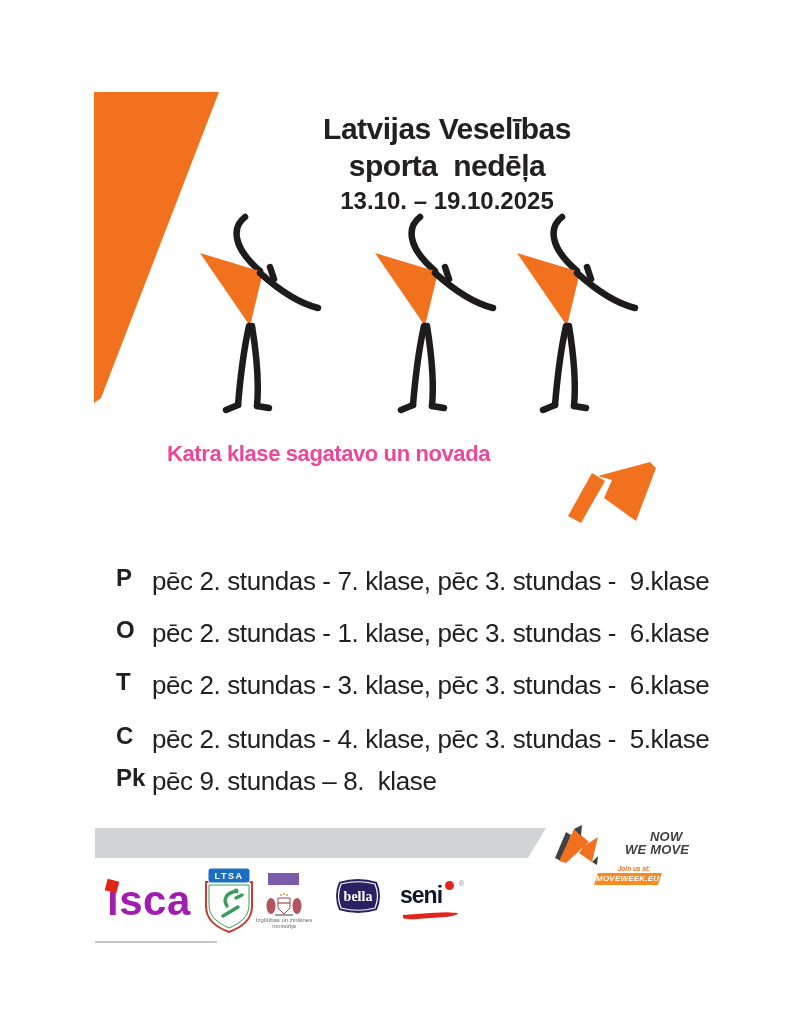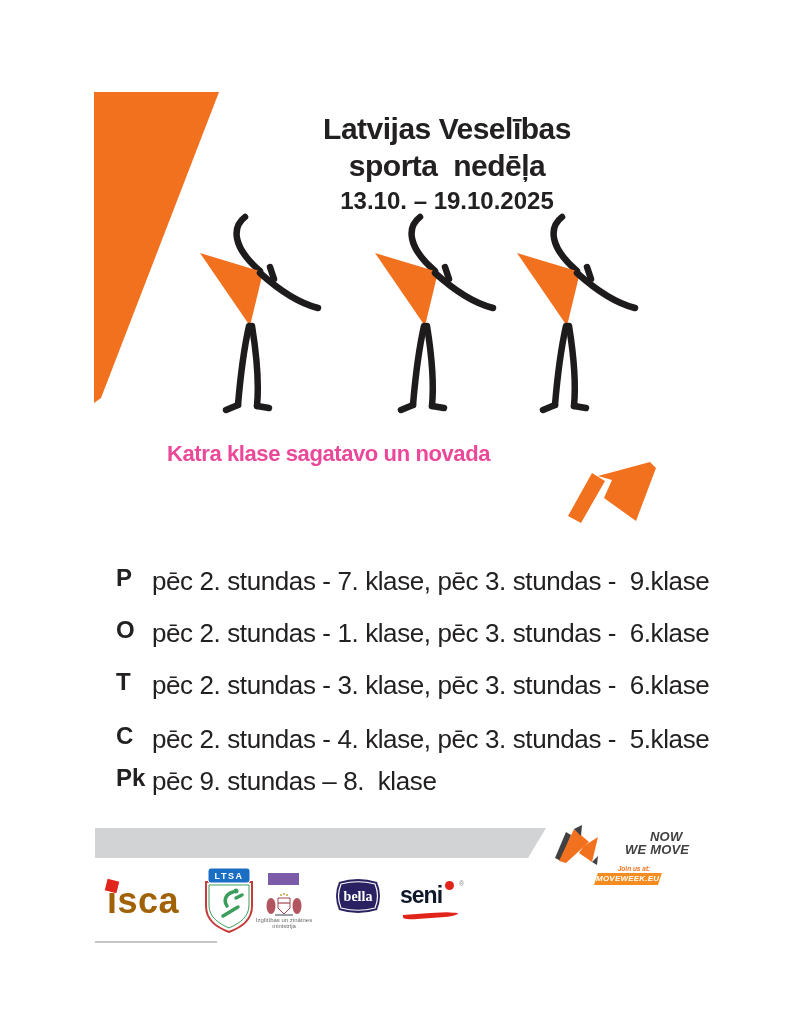--- a/index.html
+++ b/index.html
@@ -18,22 +18,22 @@
   
   .intro-block{position:absolute;left:167px;top:440px;width:500px;
                color:#ec4899;font-size:22px;font-weight:700;line-height:27px;letter-spacing:-0.4px;}
 
   
   .sched-row{position:absolute;left:116px;display:flex;color:#232021;}
   .sched-day{font-size:24px;font-weight:700;width:36px;flex:none;}
   .sched-text{font-size:26px;font-weight:400;letter-spacing:-0.4px;padding-top:2px;}
 
   
-  .isca{position:absolute;left:107px;top:882px;font-size:36px;font-weight:700;
-        letter-spacing:0.5px;color:#a16207;line-height:38px;}
+  .isca{position:absolute;left:107px;top:882px;font-size:42px;font-weight:700;
+        letter-spacing:0.5px;color:#a21caf;line-height:38px;}
   .isca-mark{position:absolute;left:106px;top:880px;width:12px;height:12px;background:#E1251B;
              transform:rotate(14deg);}
   .ministry-flag{position:absolute;left:268px;top:873px;width:31px;height:12px;background:#7C5CA8;}
   .ministry-text{position:absolute;left:246px;top:917px;width:76px;text-align:center;
                  font-size:6px;line-height:6px;color:#6b6b6b;}
   .seni{position:absolute;left:400px;top:880px;font-size:23px;font-weight:700;
         letter-spacing:-1px;color:#0f172a;line-height:30px;}
   .seni-dot{position:absolute;left:445px;top:881px;width:9px;height:9px;border-radius:50%;background:#E1251B;}
   .seni-swoosh{position:absolute;left:403px;top:913px;width:55px;height:5px;background:#E1251B;
                border-radius:0 100% 60% 50%/0 100% 100% 100%;transform:rotate(-4deg);}

